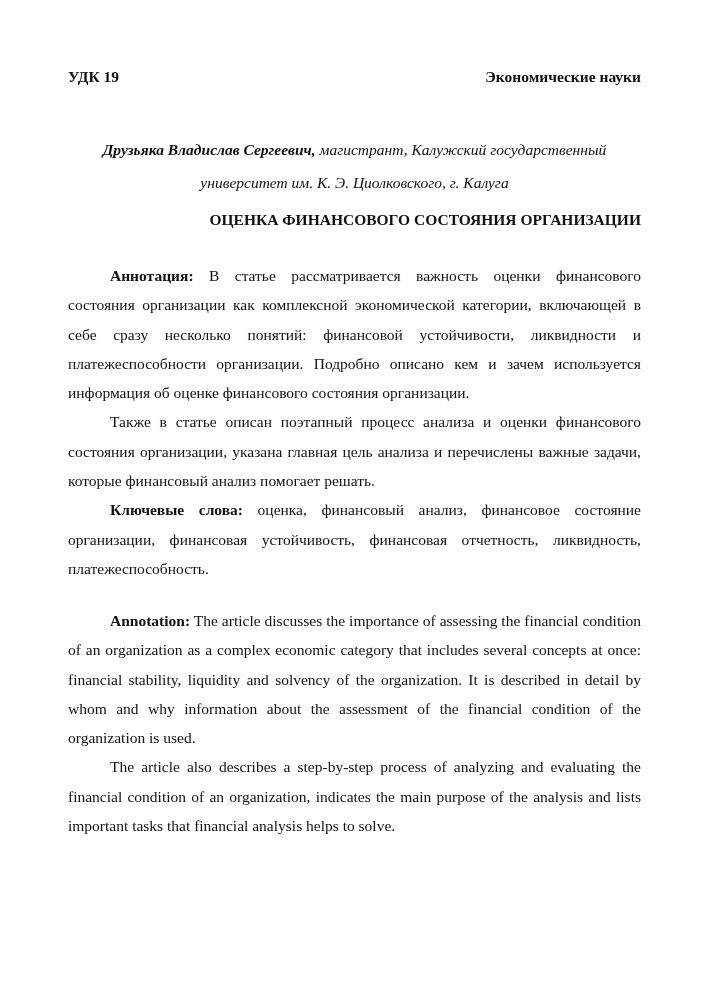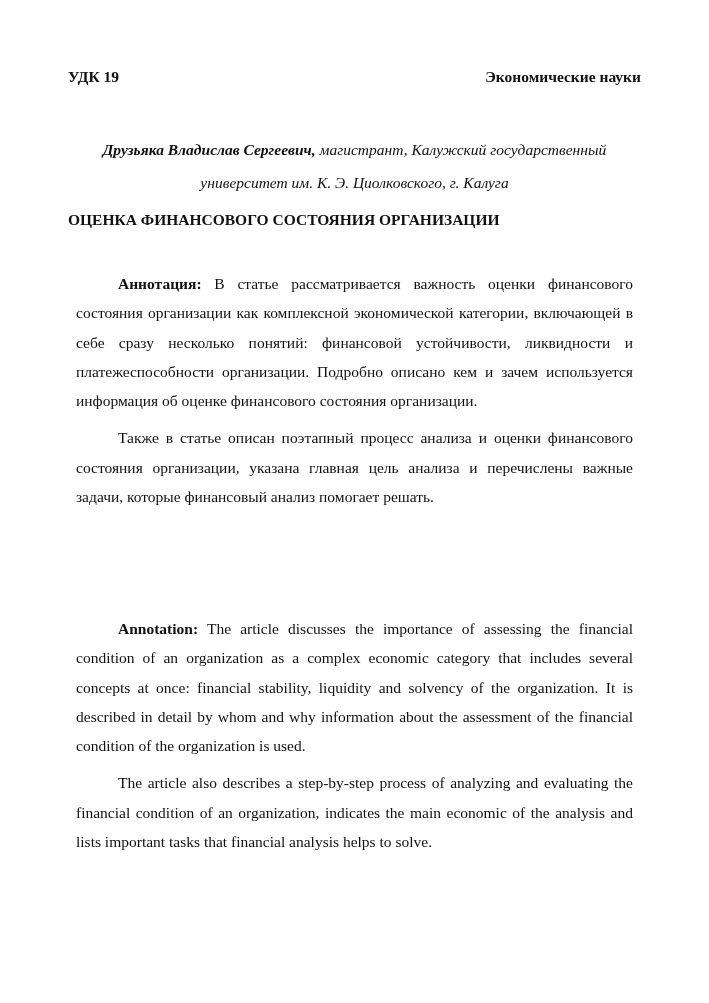--- a/index.html
+++ b/index.html
@@ -44,35 +44,35 @@
       margin-top: 12px;
     }
     .author-block .author-name {
       font-weight: bold;
     }
     .title {
       position: absolute;
       top: 208px;
       left: 0;
       width: 573px;
-      text-align: left;
+      text-align: right;
       font-weight: bold;
       font-size: 15.5px;
       line-height: 24px;
     }
     .body-text {
       position: absolute;
       left: 0;
       width: 573px;
       font-size: 15.5px;
       line-height: 29.3px;
       text-align: justify;
     }
     .body-text p {
-      margin: 8px;
+      margin: 0;
       text-indent: 42px;
     }
     .body-text .lead {
       font-weight: bold;
     }
     #ru-block { top: 261px; }
     #en-block { top: 606px; }
   </style>
 </head>
 <body>
@@ -86,20 +86,21 @@
 
   <div class="author-block">
     <span class="author-name">Друзьяка Владислав Сергеевич,</span><span> магистрант, Калужский государственный университет им. К. Э. Циолковского, г. Калуга</span>
   </div>
 
   <div class="title">ОЦЕНКА ФИНАНСОВОГО СОСТОЯНИЯ ОРГАНИЗАЦИИ</div>
 
   <div class="body-text" id="ru-block">
     <p><span class="lead">Аннотация:</span><span> В статье рассматривается важность оценки финансового состояния организации как комплексной экономической категории, включающей в себе сразу несколько понятий: финансовой устойчивости, ликвидности и платежеспособности организации. Подробно описано кем и зачем используется информация об оценке финансового состояния организации.</span></p>
     <p>Также в статье описан поэтапный процесс анализа и оценки финансового состояния организации, указана главная цель анализа и перечислены важные задачи, которые финансовый анализ помогает решать.</p>
+    <p><span class="lead">Ключевые слова:</span><span> оценка, финансовый анализ, финансовое состояние организации, финансовая устойчивость, финансовая отчетность, ликвидность, платежеспособность.</span></p>
   </div>
 
   <div class="body-text" id="en-block">
     <p><span class="lead">Annotation:</span><span> The article discusses the importance of assessing the financial condition of an organization as a complex economic category that includes several concepts at once: financial stability, liquidity and solvency of the organization. It is described in detail by whom and why information about the assessment of the financial condition of the organization is used.</span></p>
-    <p>The article also describes a step-by-step process of analyzing and evaluating the financial condition of an organization, indicates the main economic of the analysis and lists important tasks that financial analysis helps to solve.</p>
+    <p>The article also describes a step-by-step process of analyzing and evaluating the financial condition of an organization, indicates the main purpose of the analysis and lists important tasks that financial analysis helps to solve.</p>
   </div>
 
 </div>
 
 </body></html>

